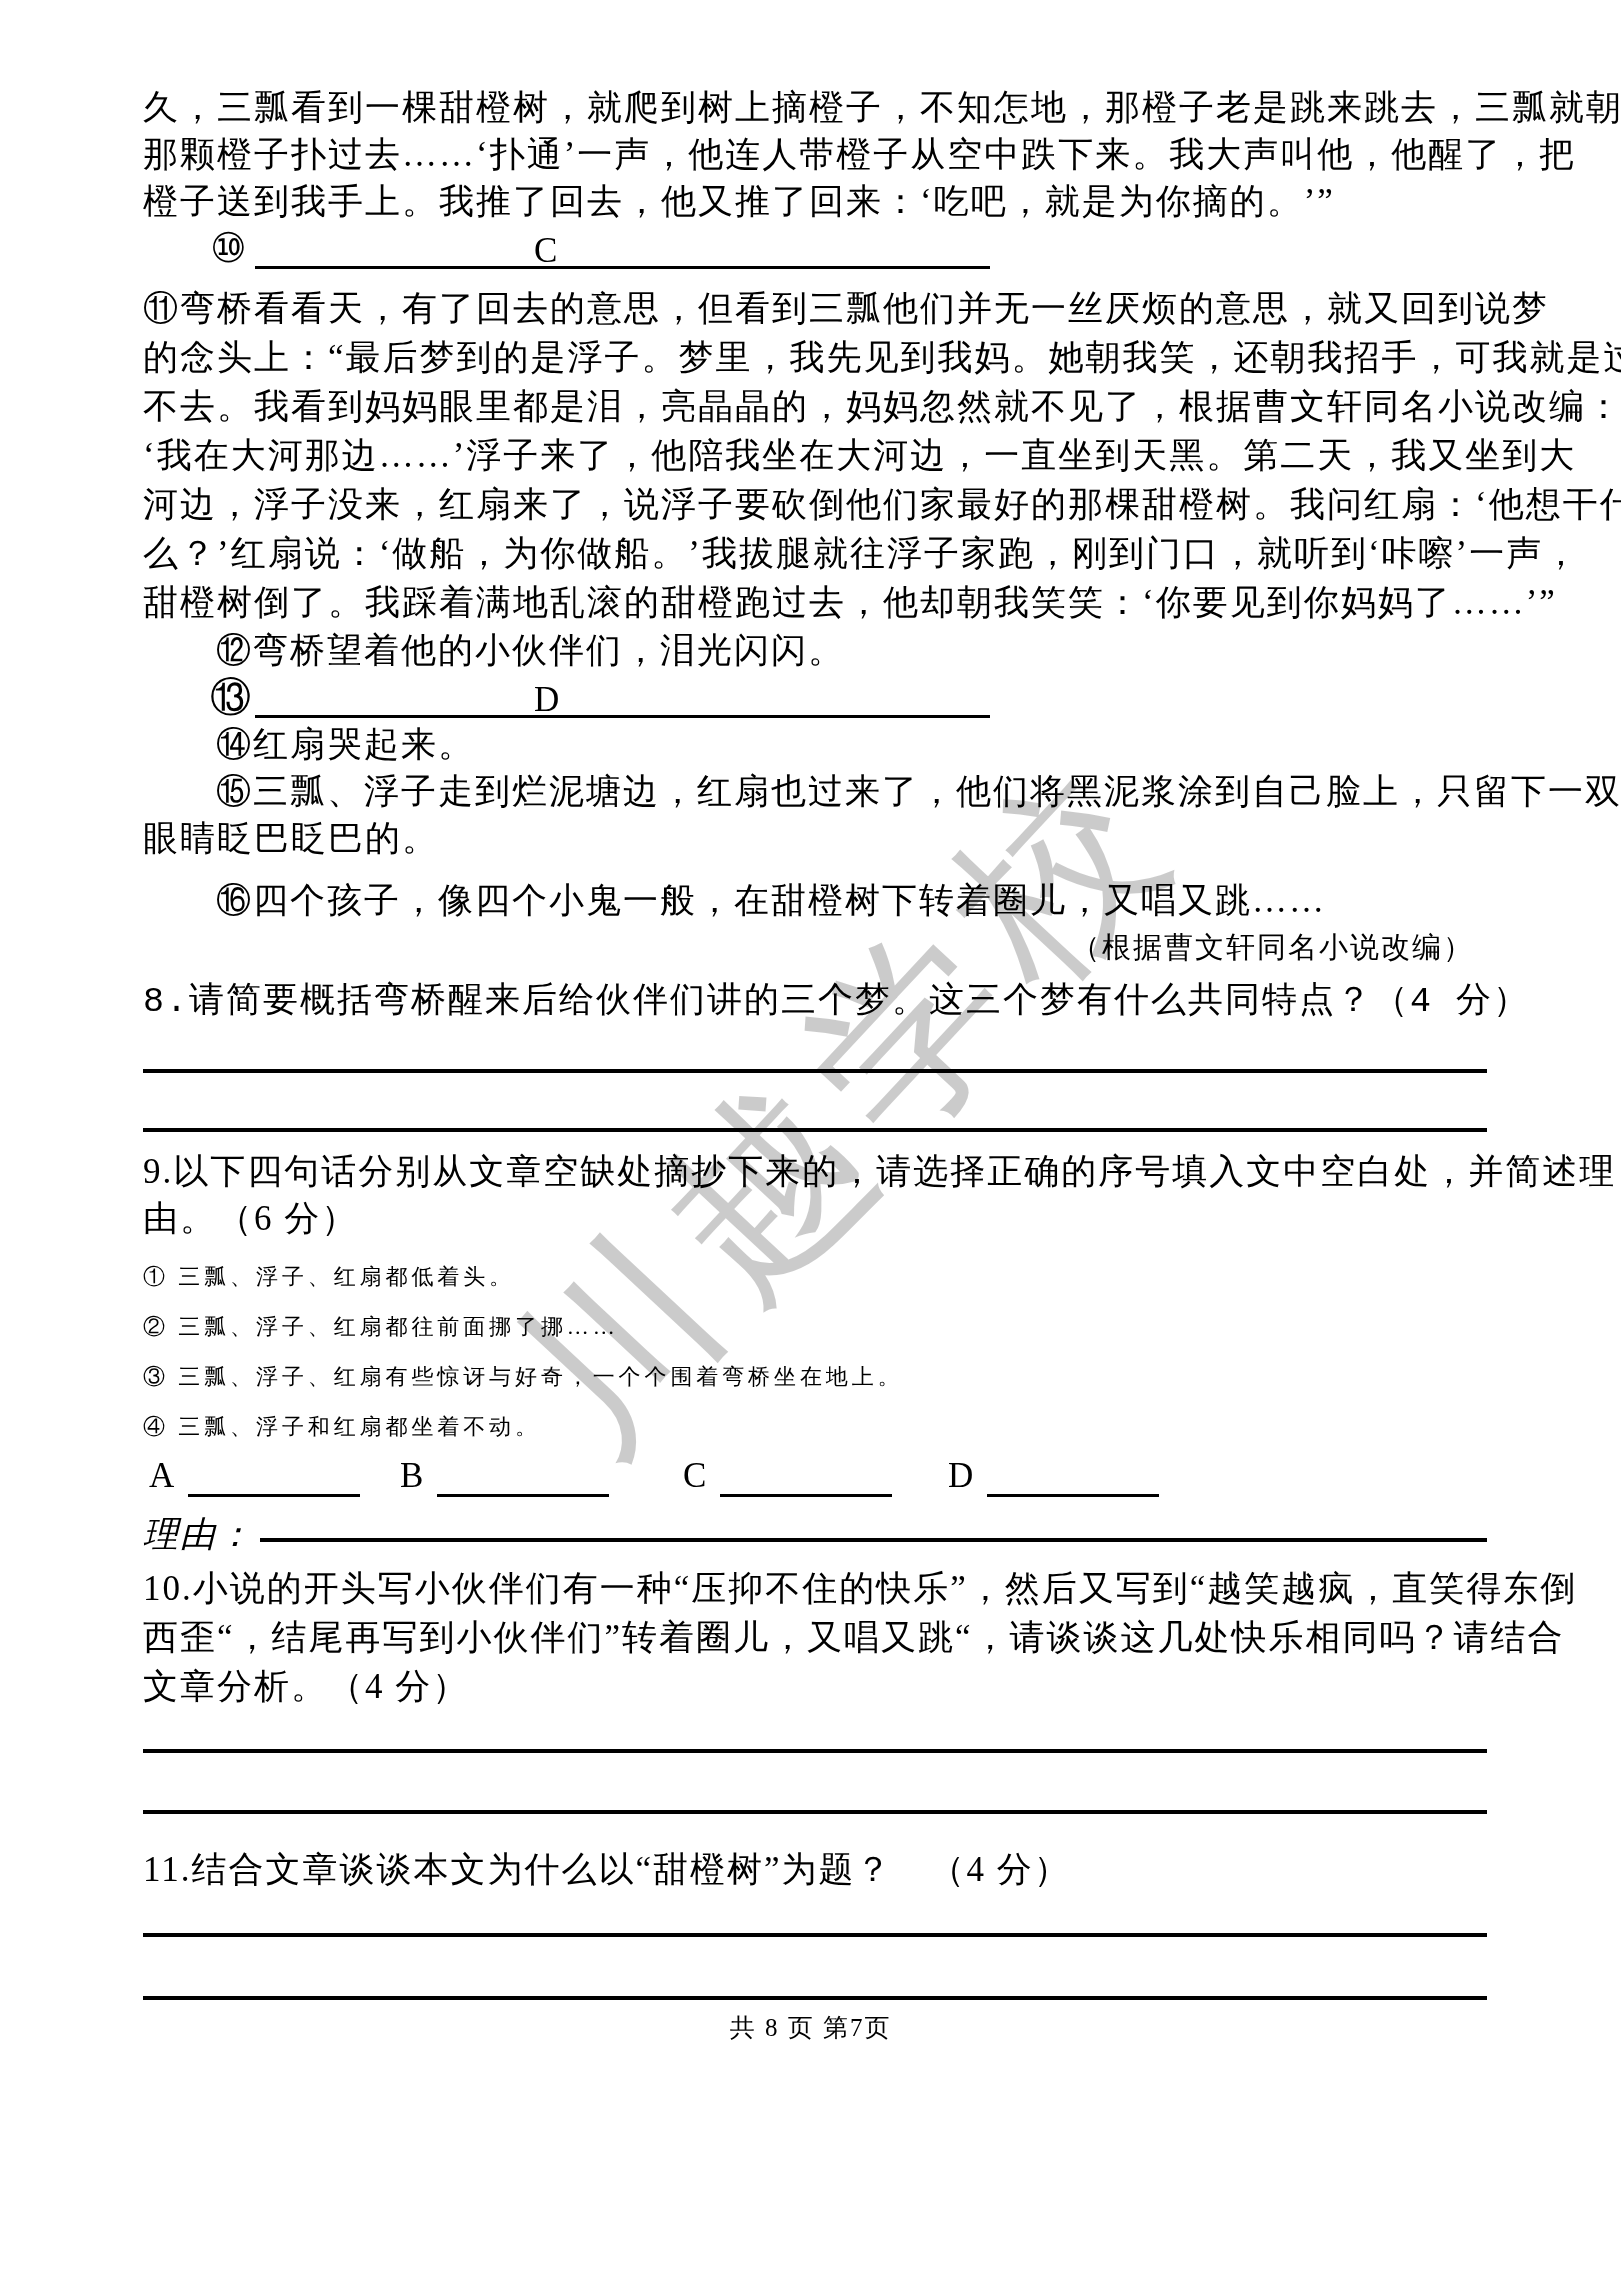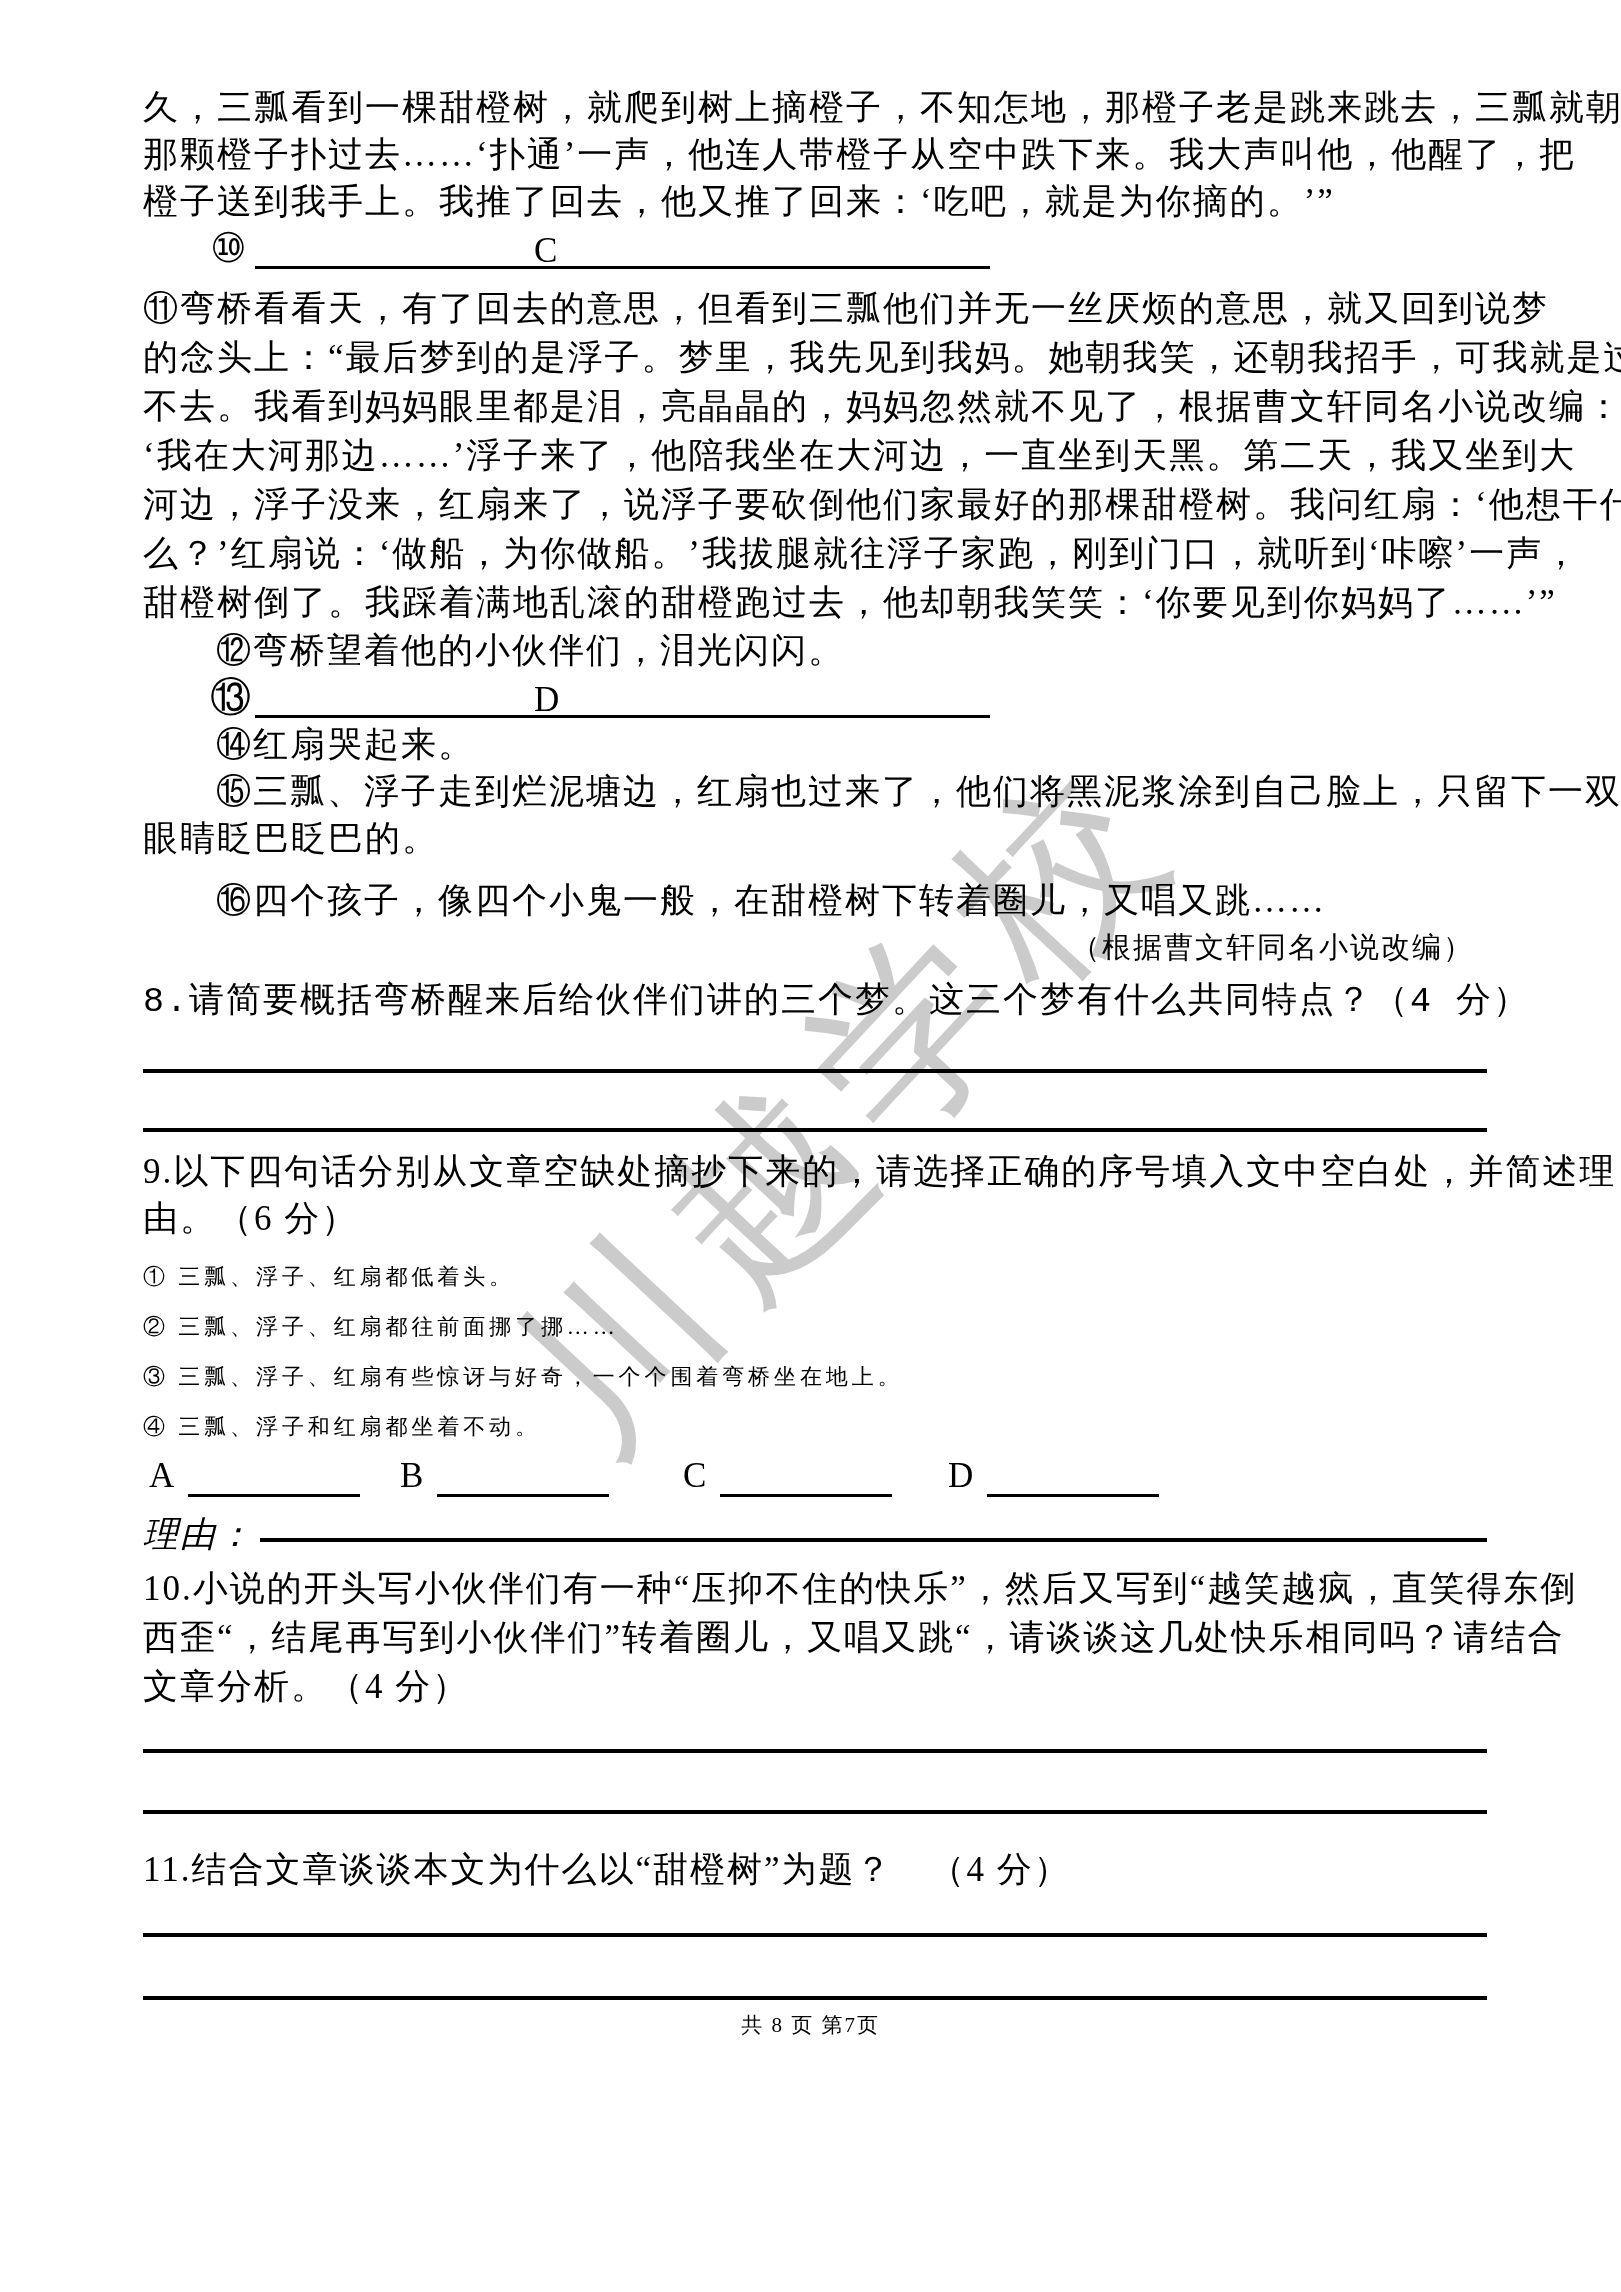--- a/index.html
+++ b/index.html
@@ -55,21 +55,21 @@
   .reason { margin-top:15.7px; height:47px; display:flex; align-items:flex-start; }
   .reason-label { white-space:nowrap; letter-spacing:2px;font-style:italic; }
   .reason-line { flex:1; height:27.4px; border-bottom:4.9px solid #000; margin-right:26.5px; margin-left:5.9px; }
 
   .q10 { margin-top:5.9px; }
   .q10 .line { height:49px; line-height:49px; }
   .q11 { margin-top:32px; }
 
   .footer {
     position:absolute; left:0; right:0; top:2011px; z-index:1;
-    text-align:center; font-size:21px; letter-spacing:2px;
+    text-align:center; font-size:25px; letter-spacing:2px;
   }
 </style>
 </head>
 <body>
 
 <div class="page">
 
   <div class="watermark">川越学校</div>
 
   <div class="content">

